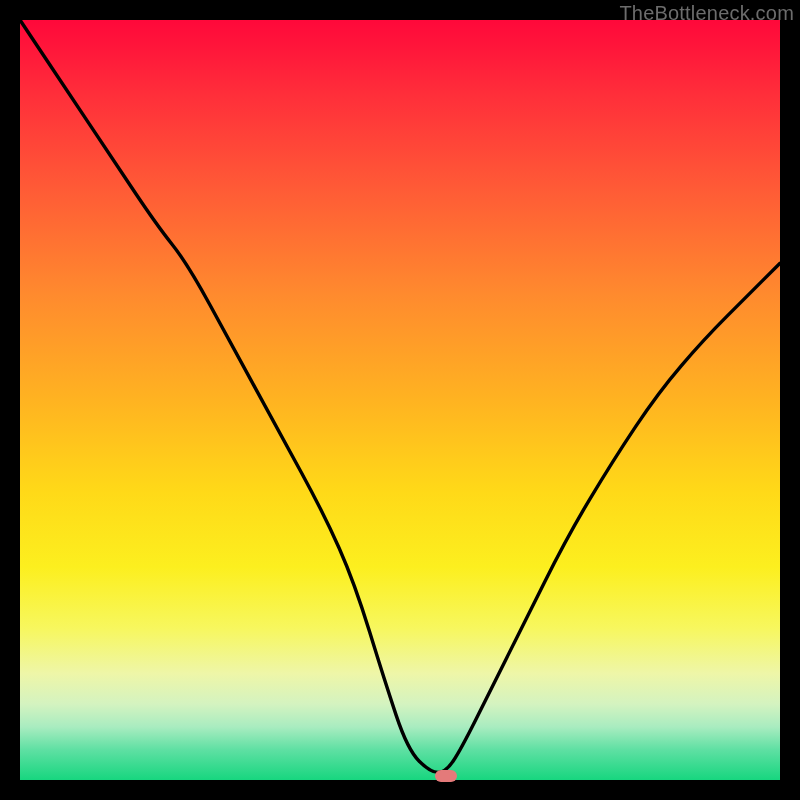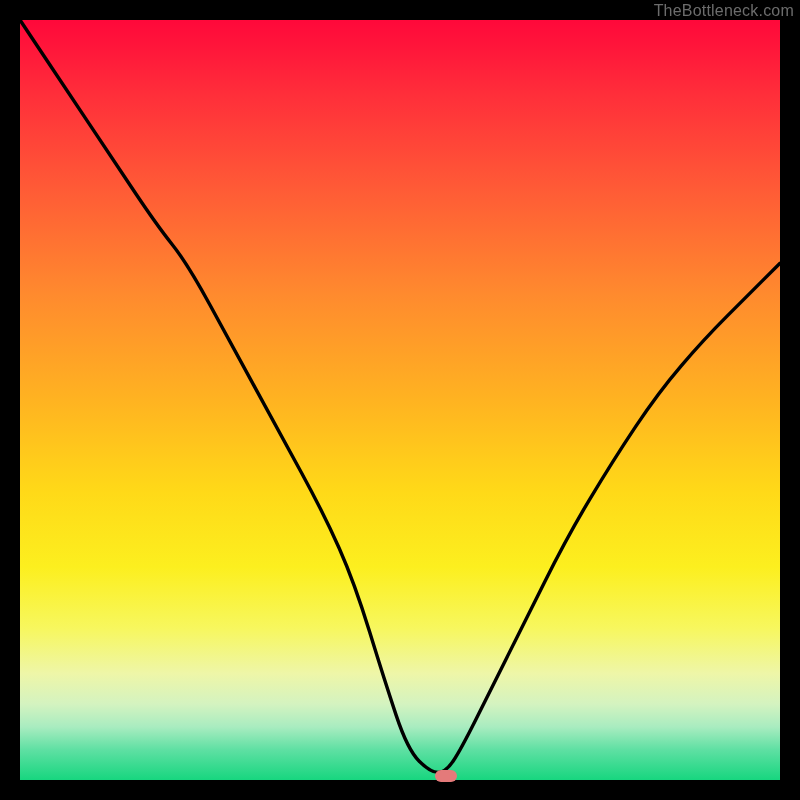--- a/index.html
+++ b/index.html
@@ -55,21 +55,21 @@
     height: 12px;
     border-radius: 6px;
     background: #e47a7a;
     transform: translate(-50%, -50%);
   }
   .watermark {
     position: absolute;
     top: 2px;
     right: 6px;
     color: #6c6c6c;
-    font-size: 16px;
+    font-size: 20px;
     font-weight: 500;
     letter-spacing: 0.2px;
     user-select: none;
   }
 </style>
 </head>
 <body>
 
 <div class="frame">
 

